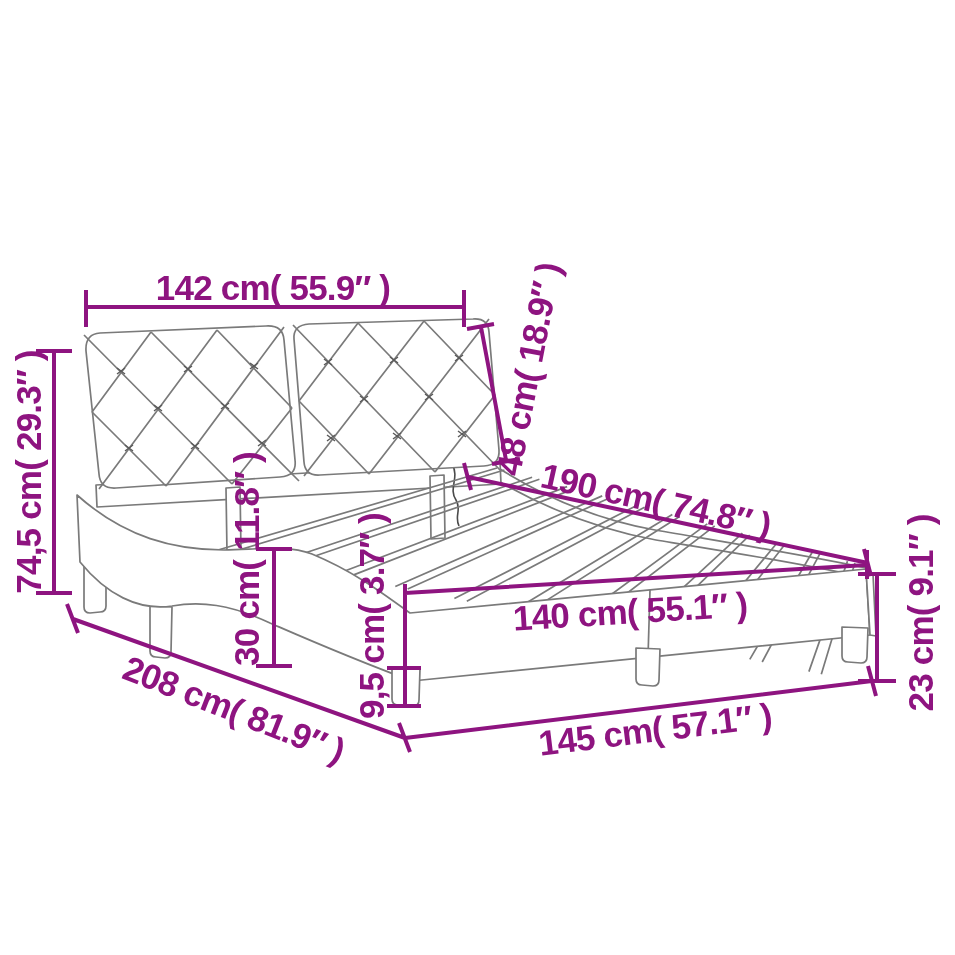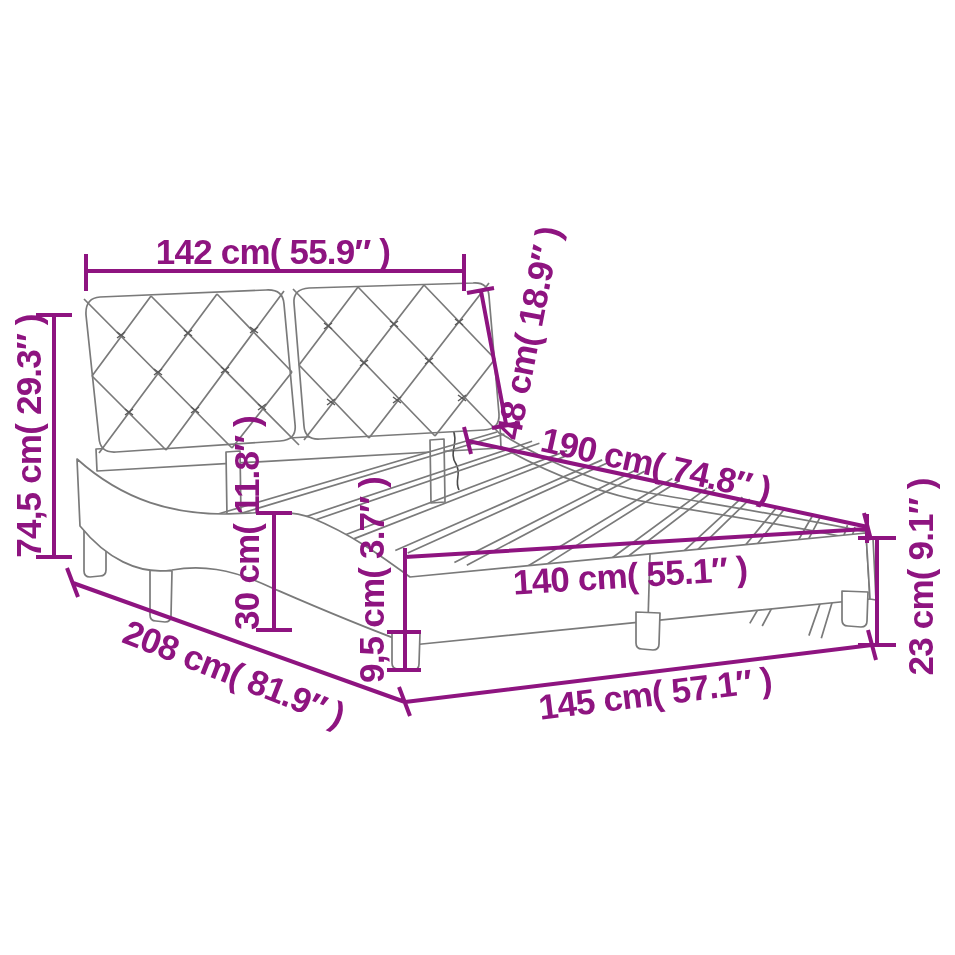--- a/index.html
+++ b/index.html
@@ -1,16 +1,16 @@
 <!DOCTYPE html>
 <html><head>
 <meta charset="utf-8">
 <style>
   html,body{margin:0;padding:0;background:#ffffff;}
-  .stage{position:relative;width:955px;height:791px;background:#ffffff;overflow:hidden;}
+  .stage{position:relative;width:955px;height:791px;background:#ffffff;overflow:hidden;margin-top:36px;}
   svg{display:block;}
   .dim-line{stroke:#8e1480;stroke-width:4;fill:none;stroke-linecap:butt;}
   .dim-text{font-family:"Liberation Sans","DejaVu Sans",sans-serif;font-weight:700;
             font-size:35px;letter-spacing:-0.8px;fill:#8e1480;}
   .art{stroke:#7a7a7a;stroke-width:1.7;fill:none;stroke-linejoin:round;}
   .art-fill{stroke:#7a7a7a;stroke-width:1.7;fill:#ffffff;stroke-linejoin:round;}
   .btn{stroke:#5a5a5a;stroke-width:1.4;fill:none;}
   .cable{stroke:#4a4a4a;stroke-width:1.6;fill:none;}
 </style>
 </head>

